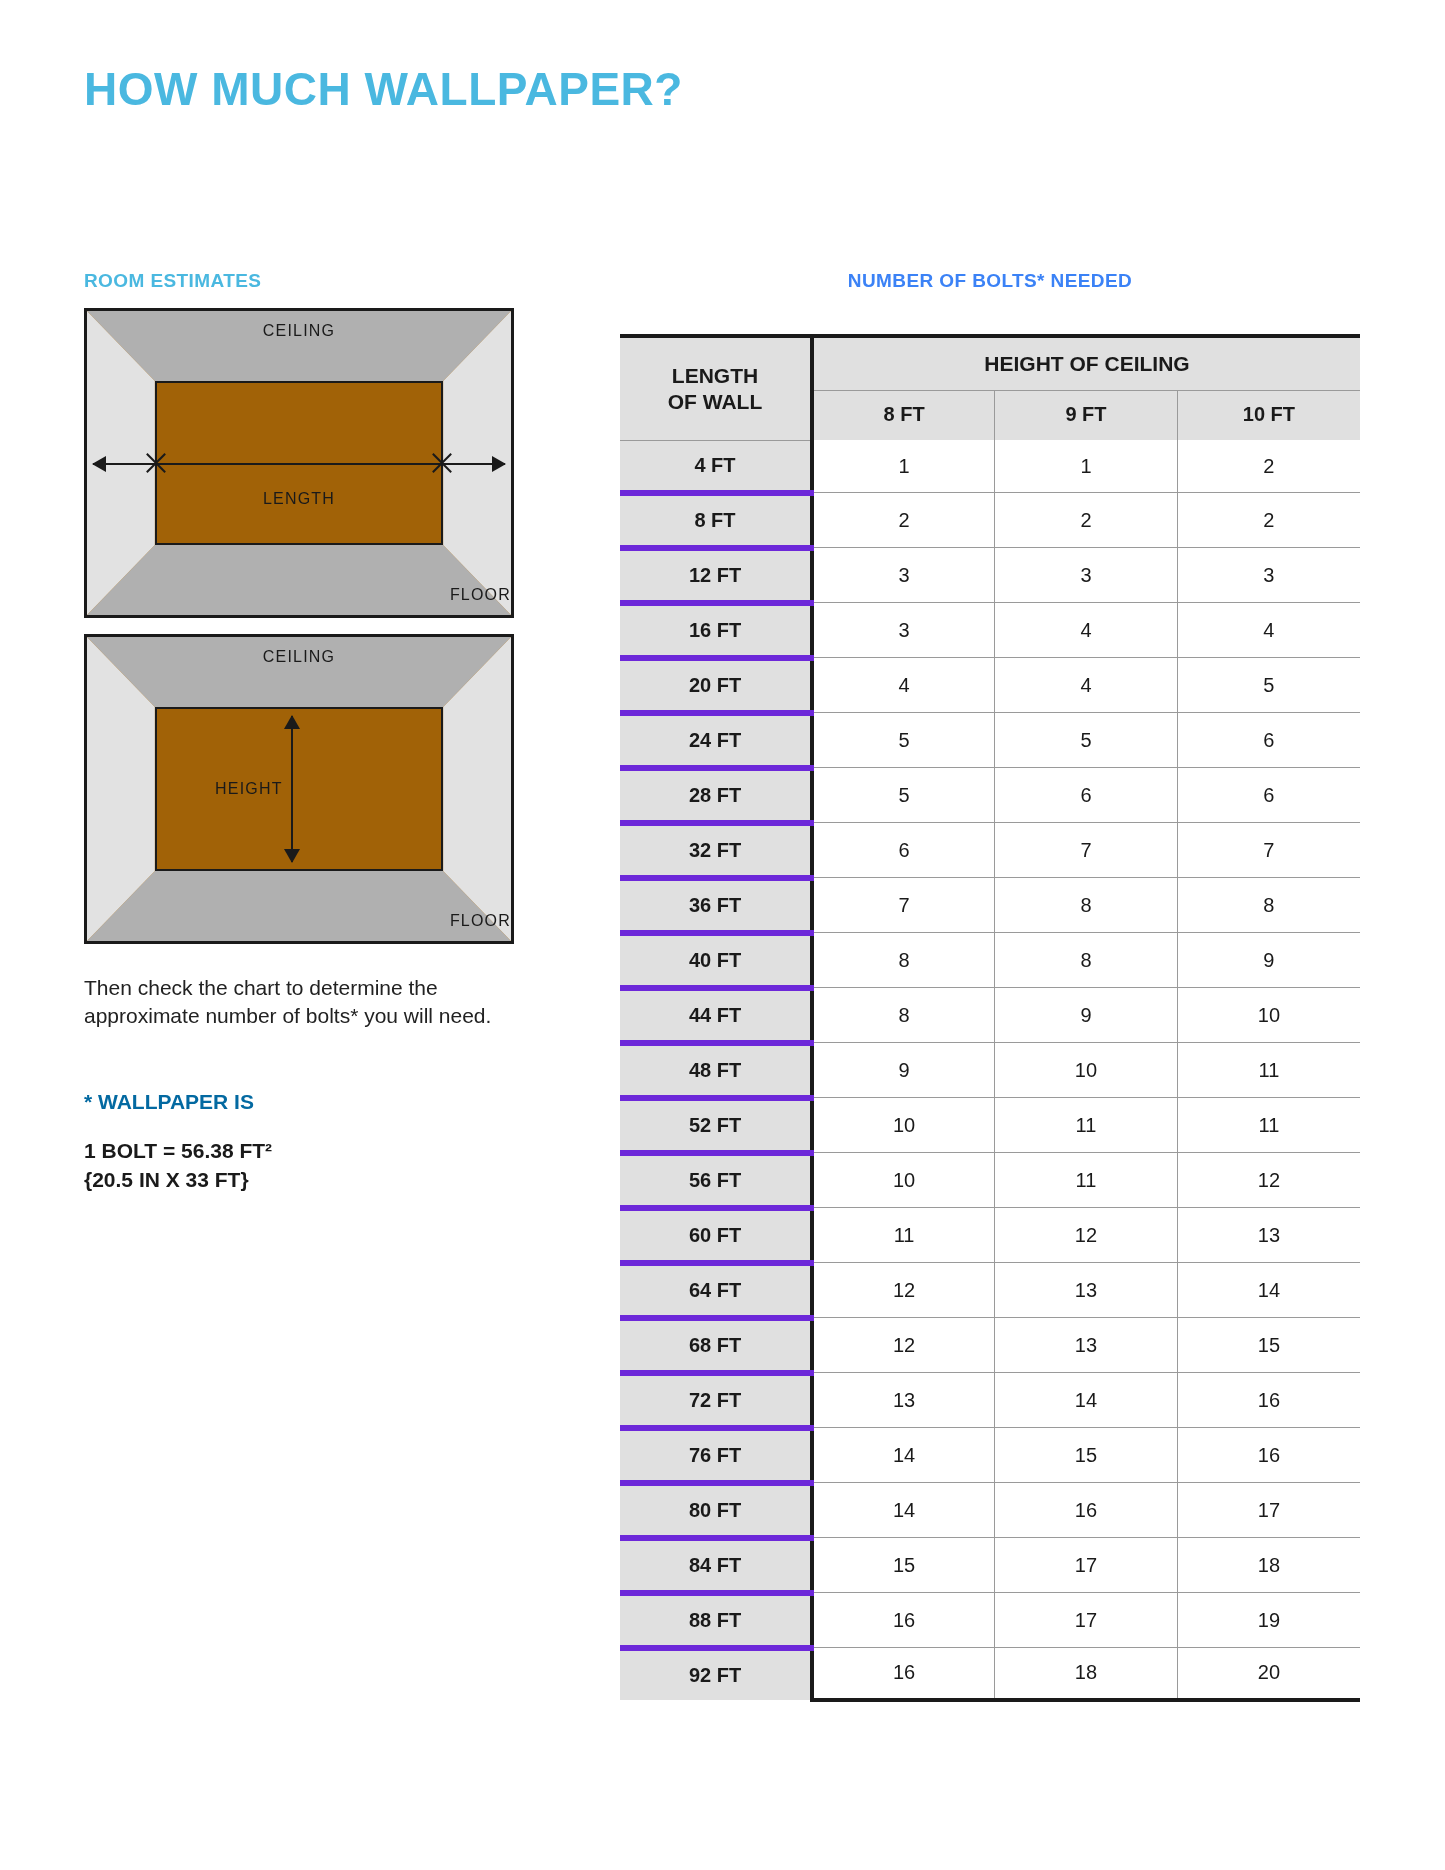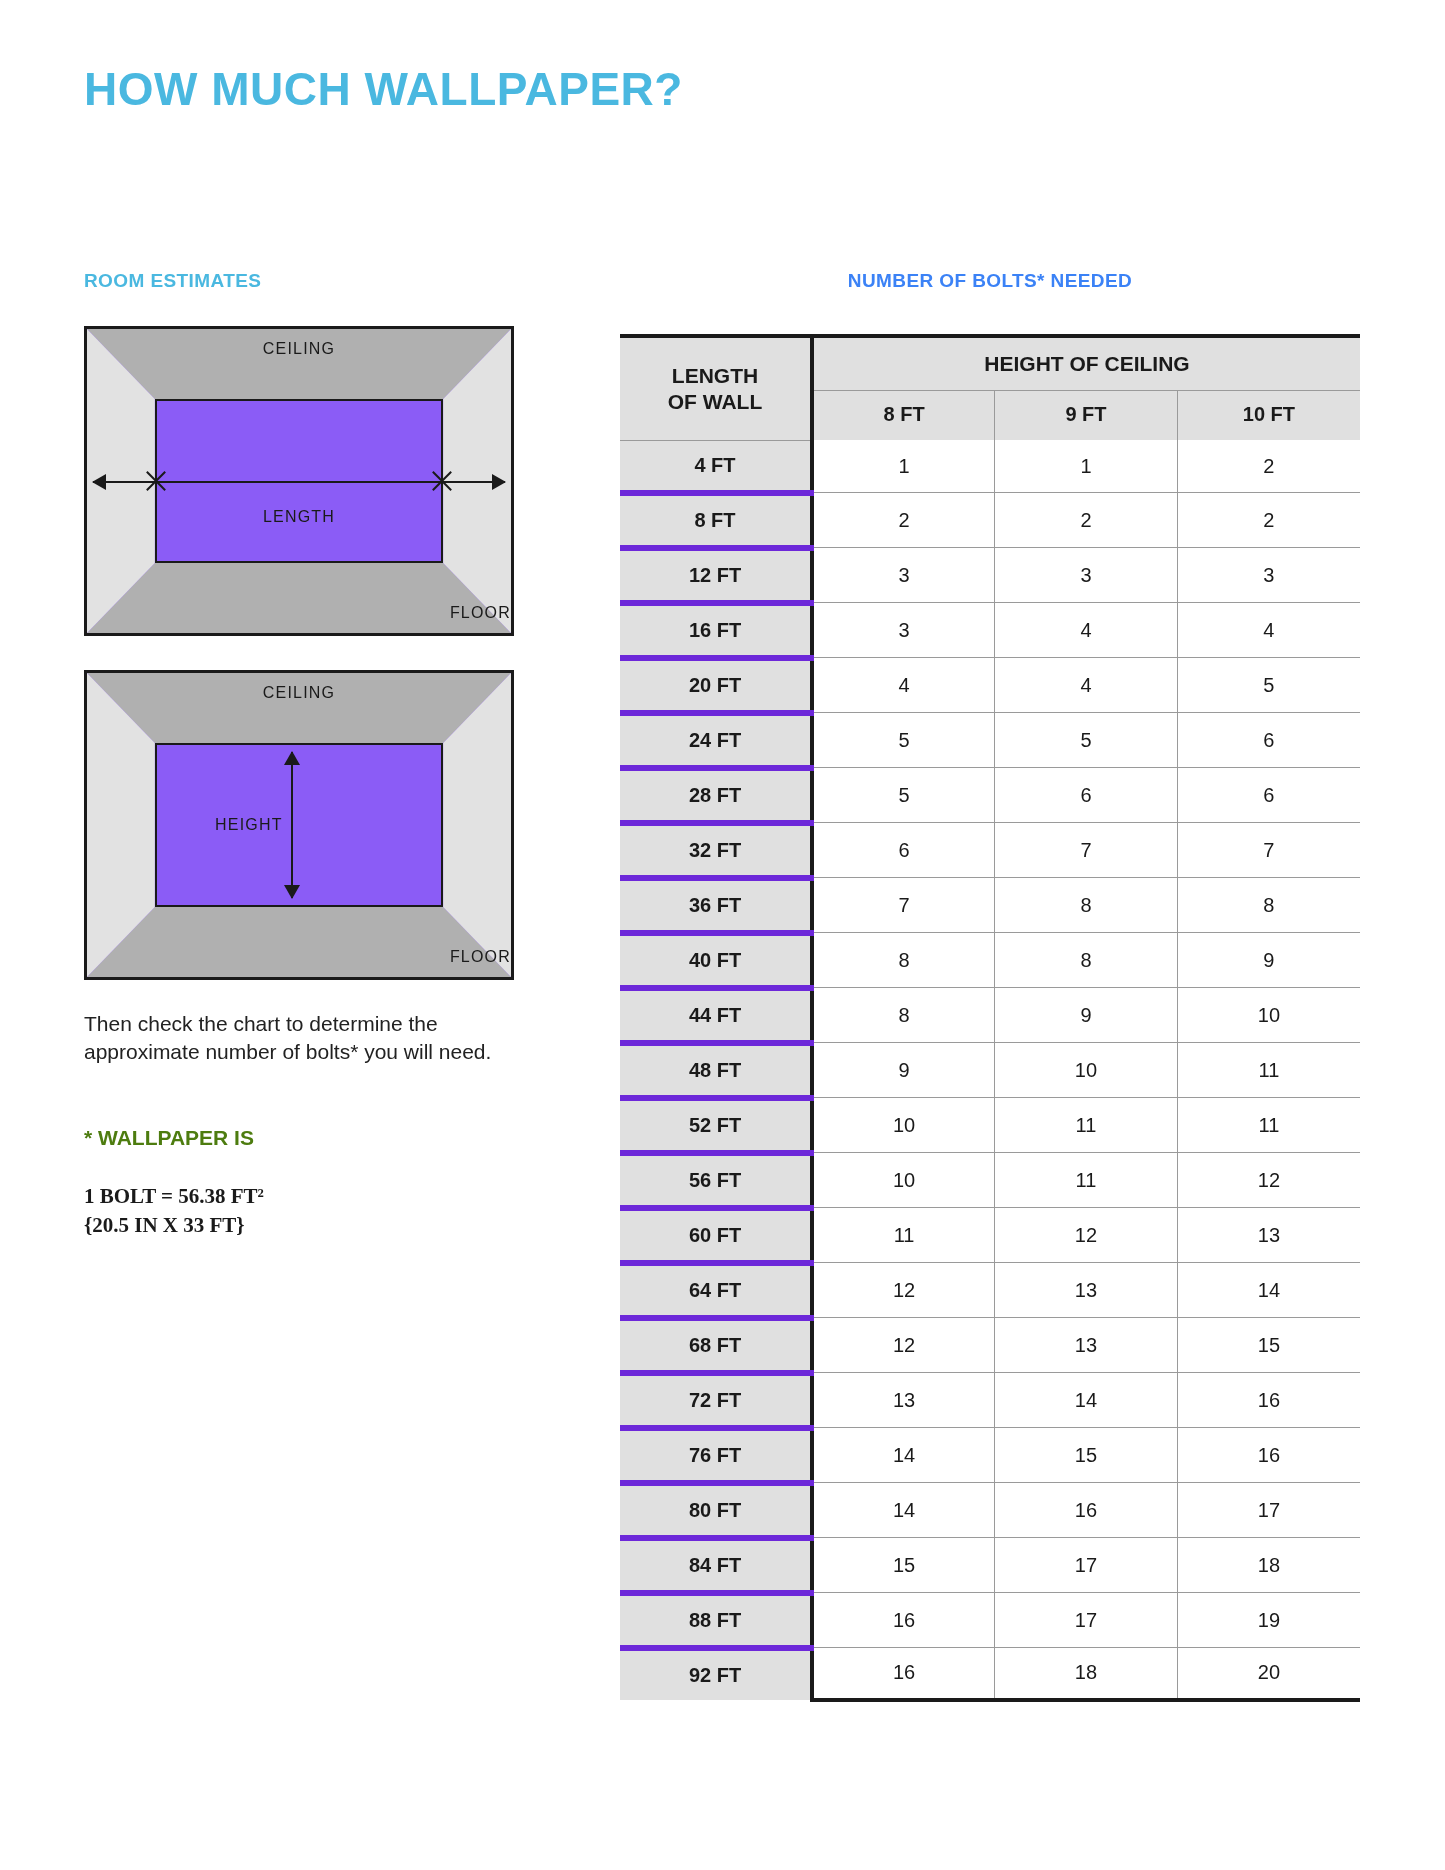--- a/index.html
+++ b/index.html
@@ -51,24 +51,24 @@
     color: #222;
     margin-top: 30px;
     font-weight: 400;
   }
 
   
   .room {
     position: relative;
     width: 430px;
     height: 310px;
-    margin-top: 34px;
+    margin-top: 16px;
     border: 3px solid #1a1a1a;
     box-sizing: border-box;
-    background: #8b5cf6;
+    background: #a16207;
   }
   
   .room .surf {
     position: absolute;
     left: 0; top: 0; right: 0; bottom: 0;
   }
   .room .ceil {
     background: #b0b0b0;
     clip-path: polygon(0 0, 100% 0, 84% 23%, 16% 23%);
   }
@@ -154,30 +154,29 @@
     background: #1a1a1a;
   }
   .x-mark:before { transform: rotate(45deg); }
   .x-mark:after { transform: rotate(-45deg); }
 
   .footnote {
     margin-top: 56px;
     font-size: 21px;
     font-weight: bold;
     line-height: 1.4;
-    color: #4d7c0f;
+    color: #0369a1;
   }
   .footnote .indent { padding-left: 22px; display: block; }
   .footnote2 {
-    margin-top: 30px;
+    margin-top: 20px;
     font-size: 21px;
     font-weight: bold;
     line-height: 1.4;
     color: #1a1a1a;
-    font-family: Liberation Serif, serif;
   }
 
   
   .right-col {
     position: absolute;
     left: 620px;
     top: 270px;
     width: 740px;
   }
   .table-head-label {

